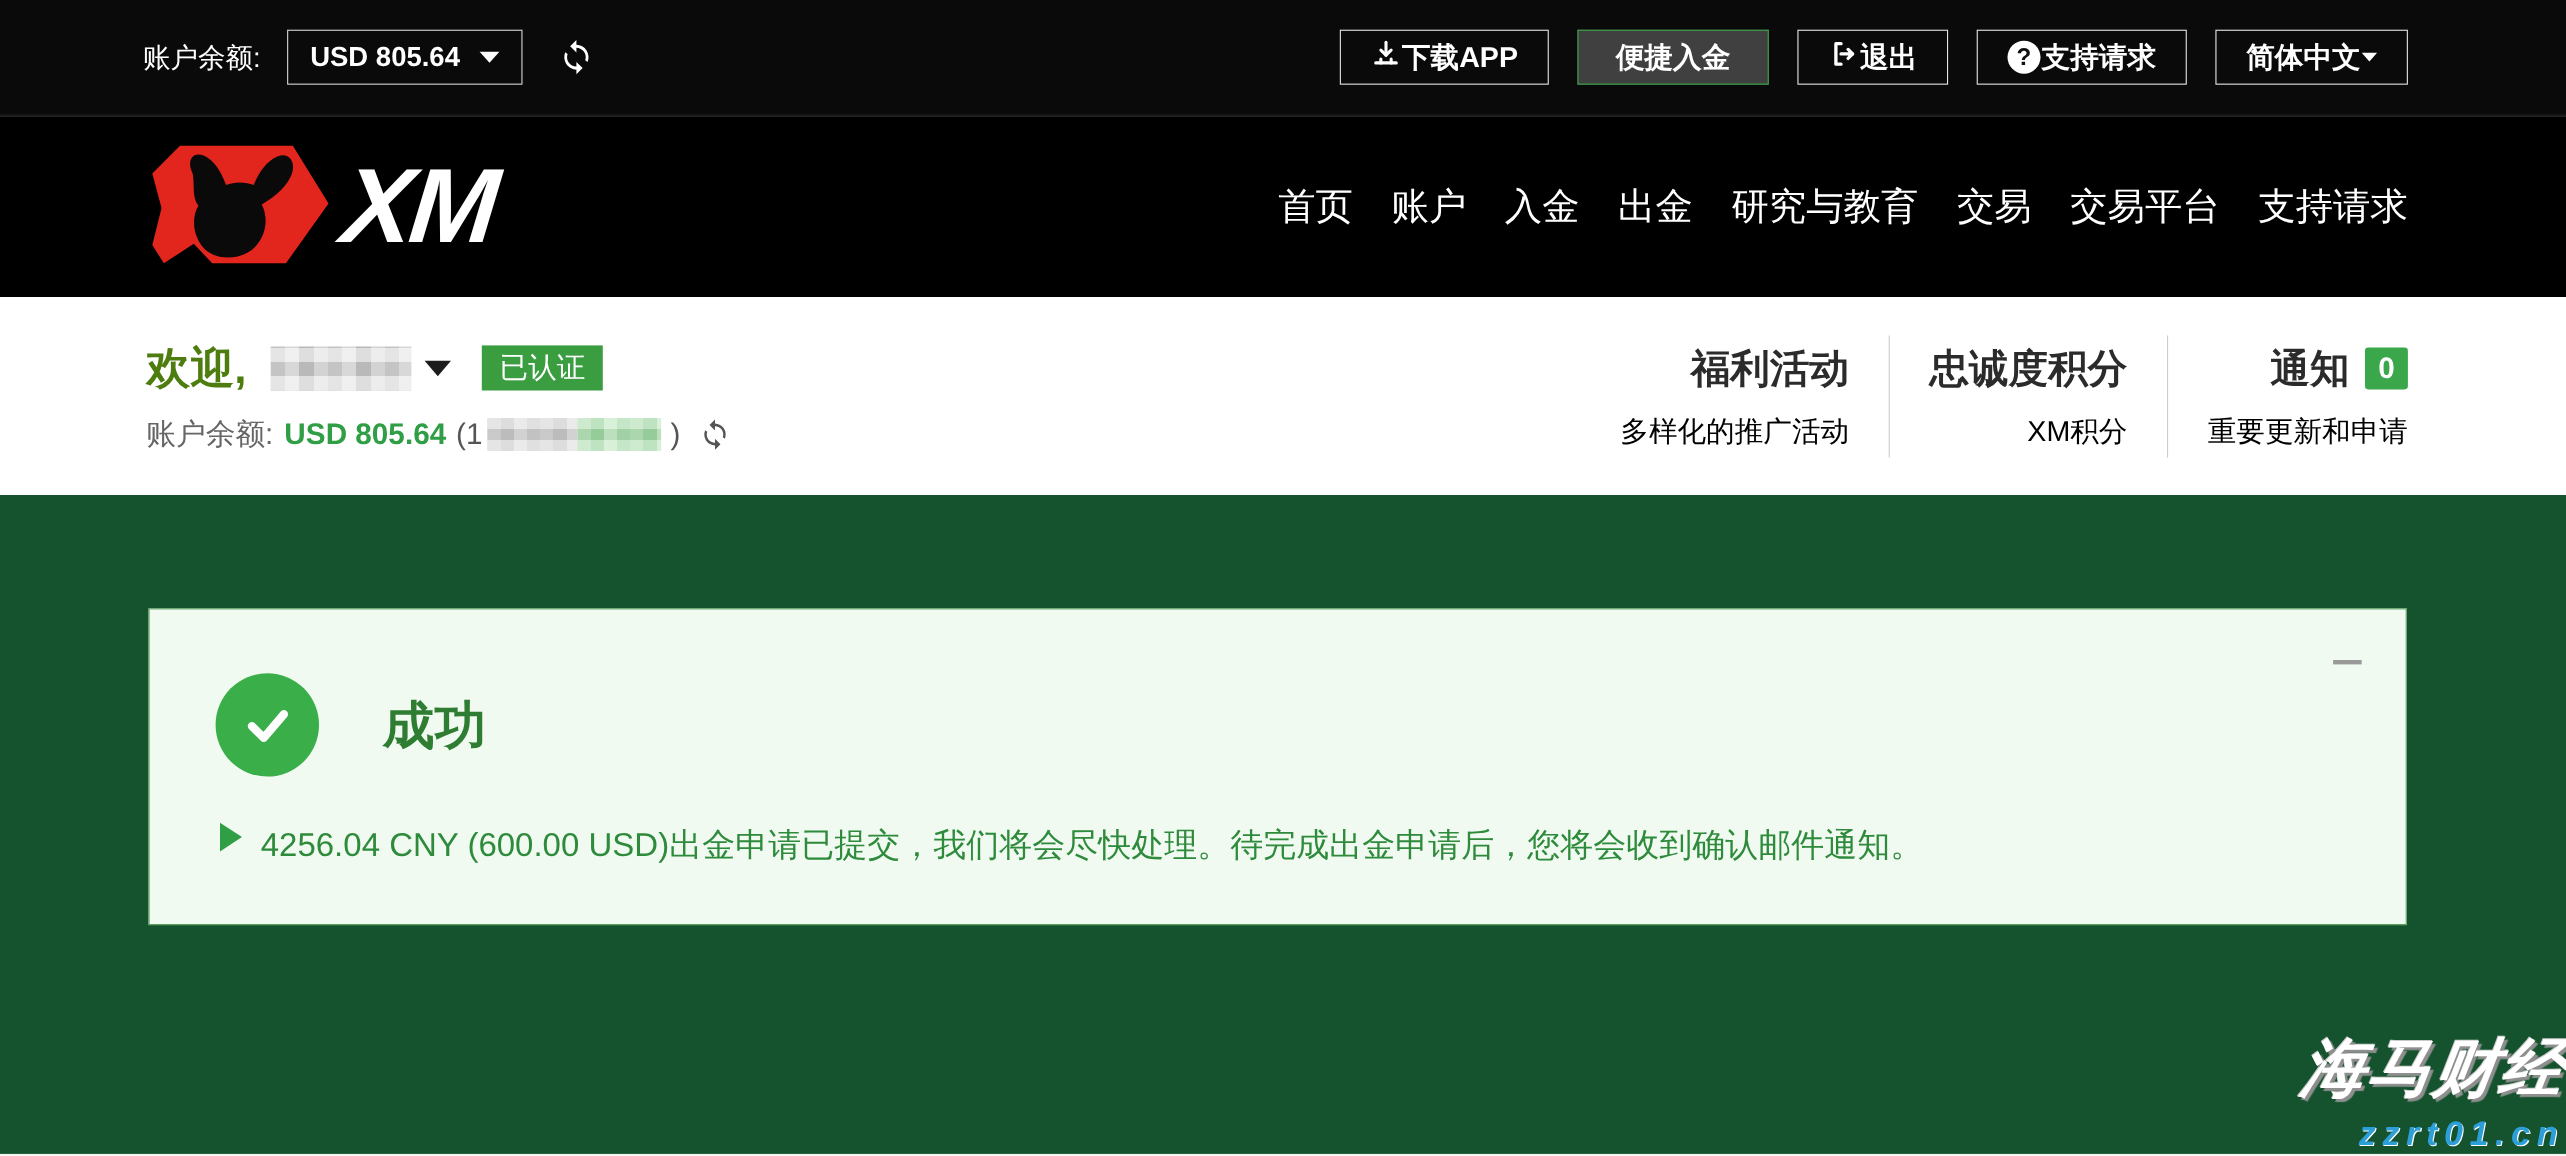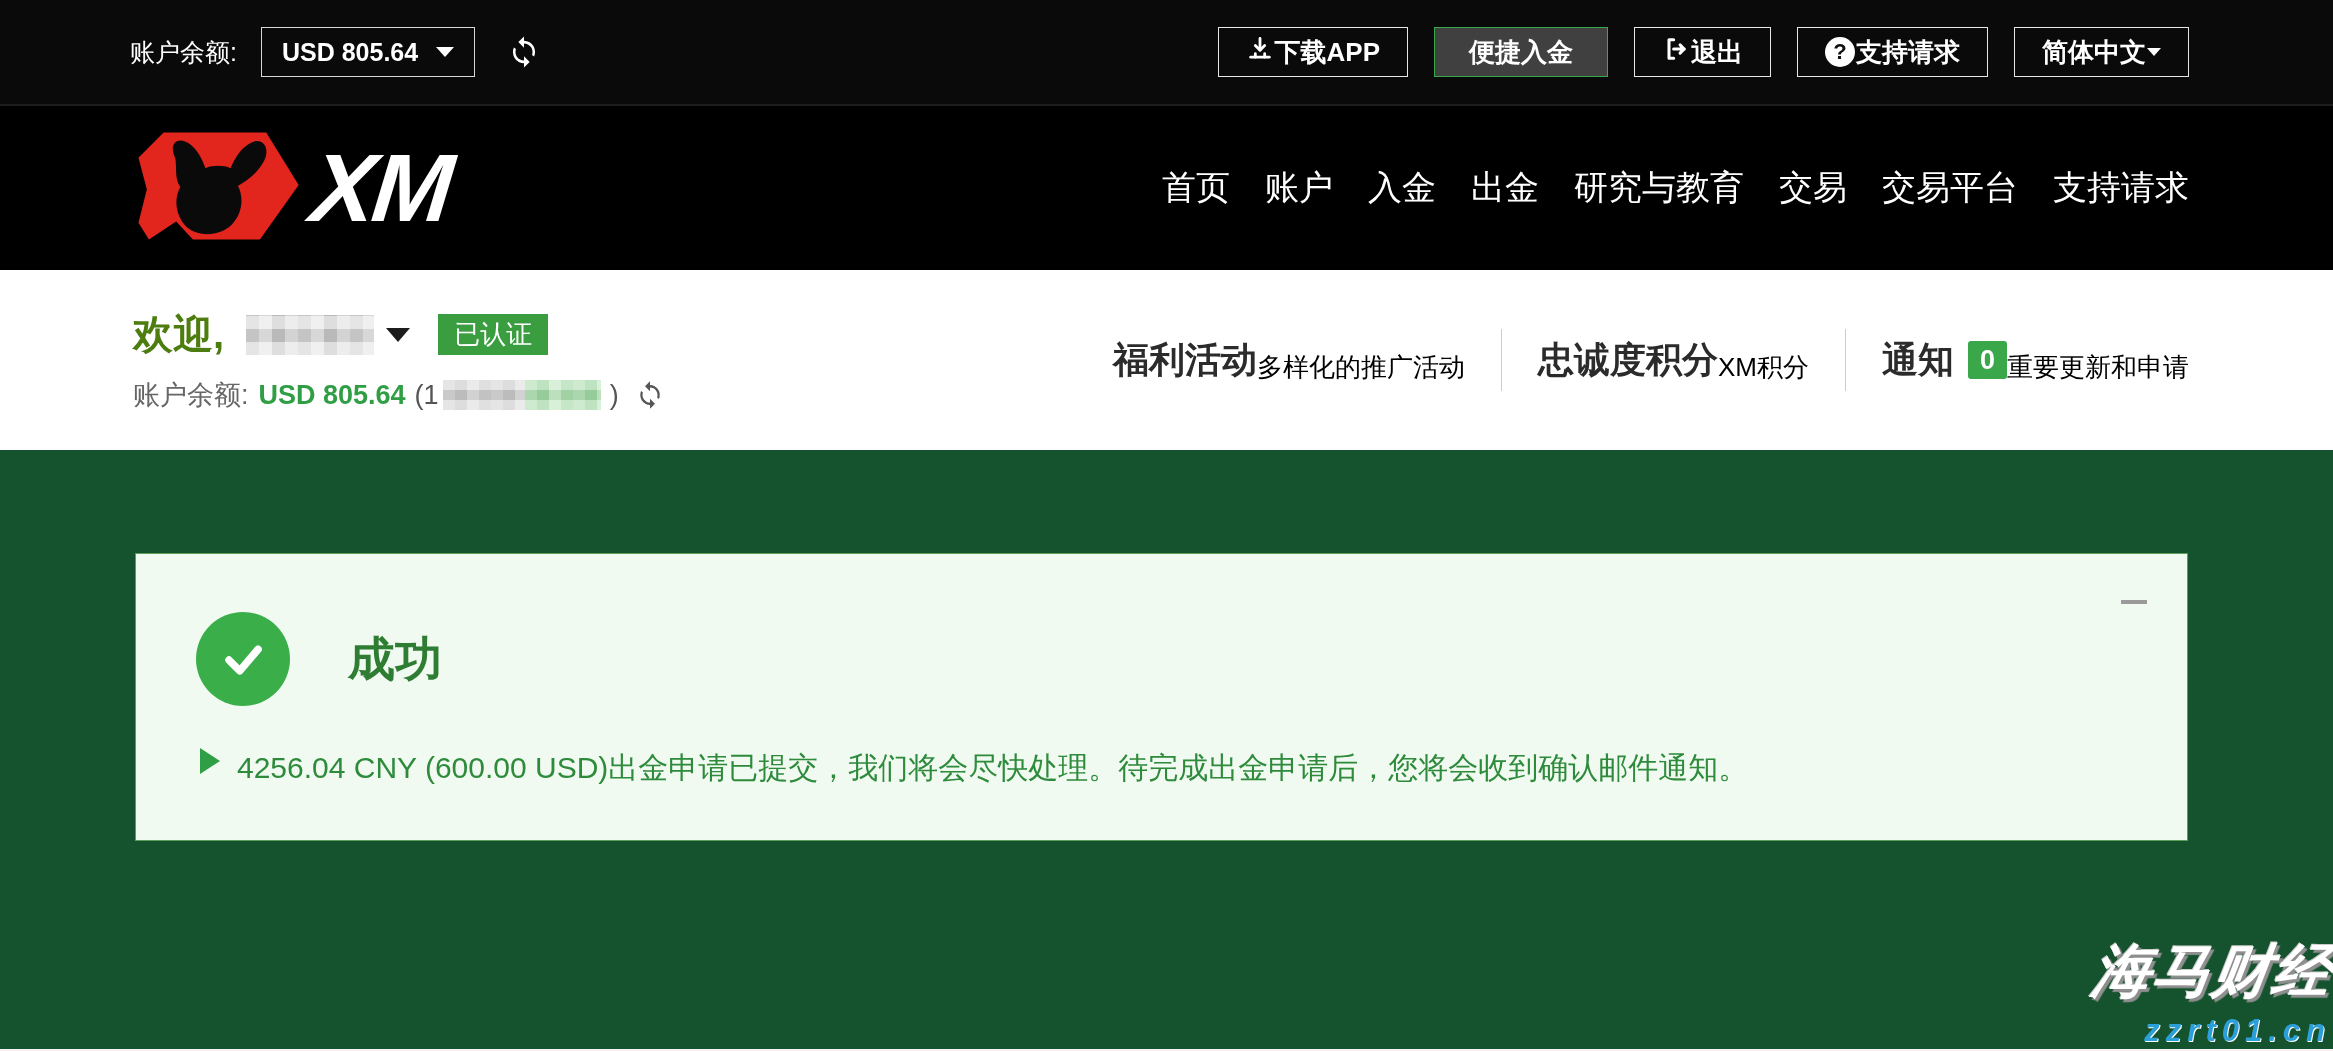--- a/index.html
+++ b/index.html
@@ -51,21 +51,21 @@
     background:
      repeating-linear-gradient(0deg, rgba(255,255,255,.4) 0 10px, rgba(0,0,0,.05) 10px 20px),
      repeating-linear-gradient(90deg,#d4d4d4 0 12px,#c6c6c6 12px 24px,#dddddd 24px 36px,#cccccc 36px 48px); }
   .mosaic-acct-green { width:76px; height:30px;
     background:
      repeating-linear-gradient(0deg, rgba(255,255,255,.35) 0 10px, rgba(0,0,0,.04) 10px 20px),
      repeating-linear-gradient(90deg,#b3dfb5 0 12px,#9cd49f 12px 24px,#c4e8c5 24px 36px,#a8d9ab 36px 48px); }
   .w-refresh { margin-left:16px; color:#555; cursor:pointer; display:flex; align-items:center; }
 
   .quick-links { margin-left:auto; display:flex; align-items:stretch; }
-  .ql-col { padding:6px 36px; text-align:right; display:flex; justify-content:center; cursor:pointer; }
+  .ql-col { padding:6px 36px; text-align:right; display:flex; flex-direction:column; justify-content:center; cursor:pointer; }
   .ql-col + .ql-col { border-left:1px solid #ccc; }
   .ql-col:last-child { padding-right:0; }
   .ql-title { font-size:36px; font-weight:bold; color:#2b2b2b; display:flex; justify-content:flex-end;
     align-items:center; gap:14px; white-space:nowrap; }
   .ql-sub { margin-top:15px; font-size:26px; color:#000000; white-space:nowrap; }
   .ql-badge { background:#3aa74a; color:#fff; font-size:27px; font-weight:bold; padding:3px 12px;
     border-radius:3px; line-height:1.2; }
 
   
   .content { height:599px; background:#14532d; position:relative; }

